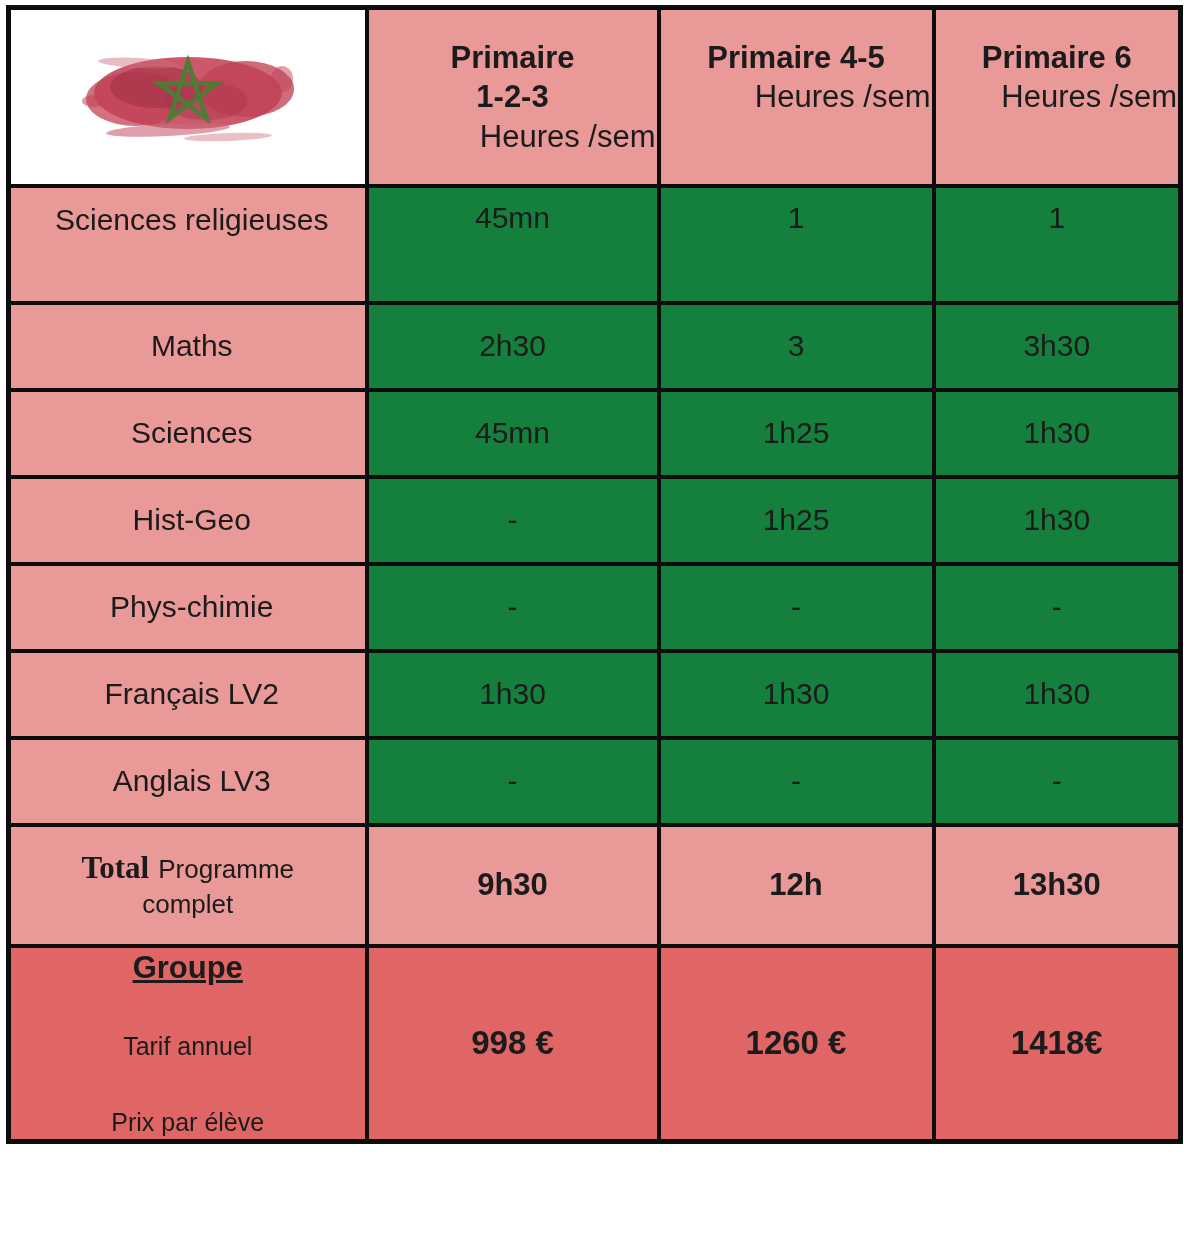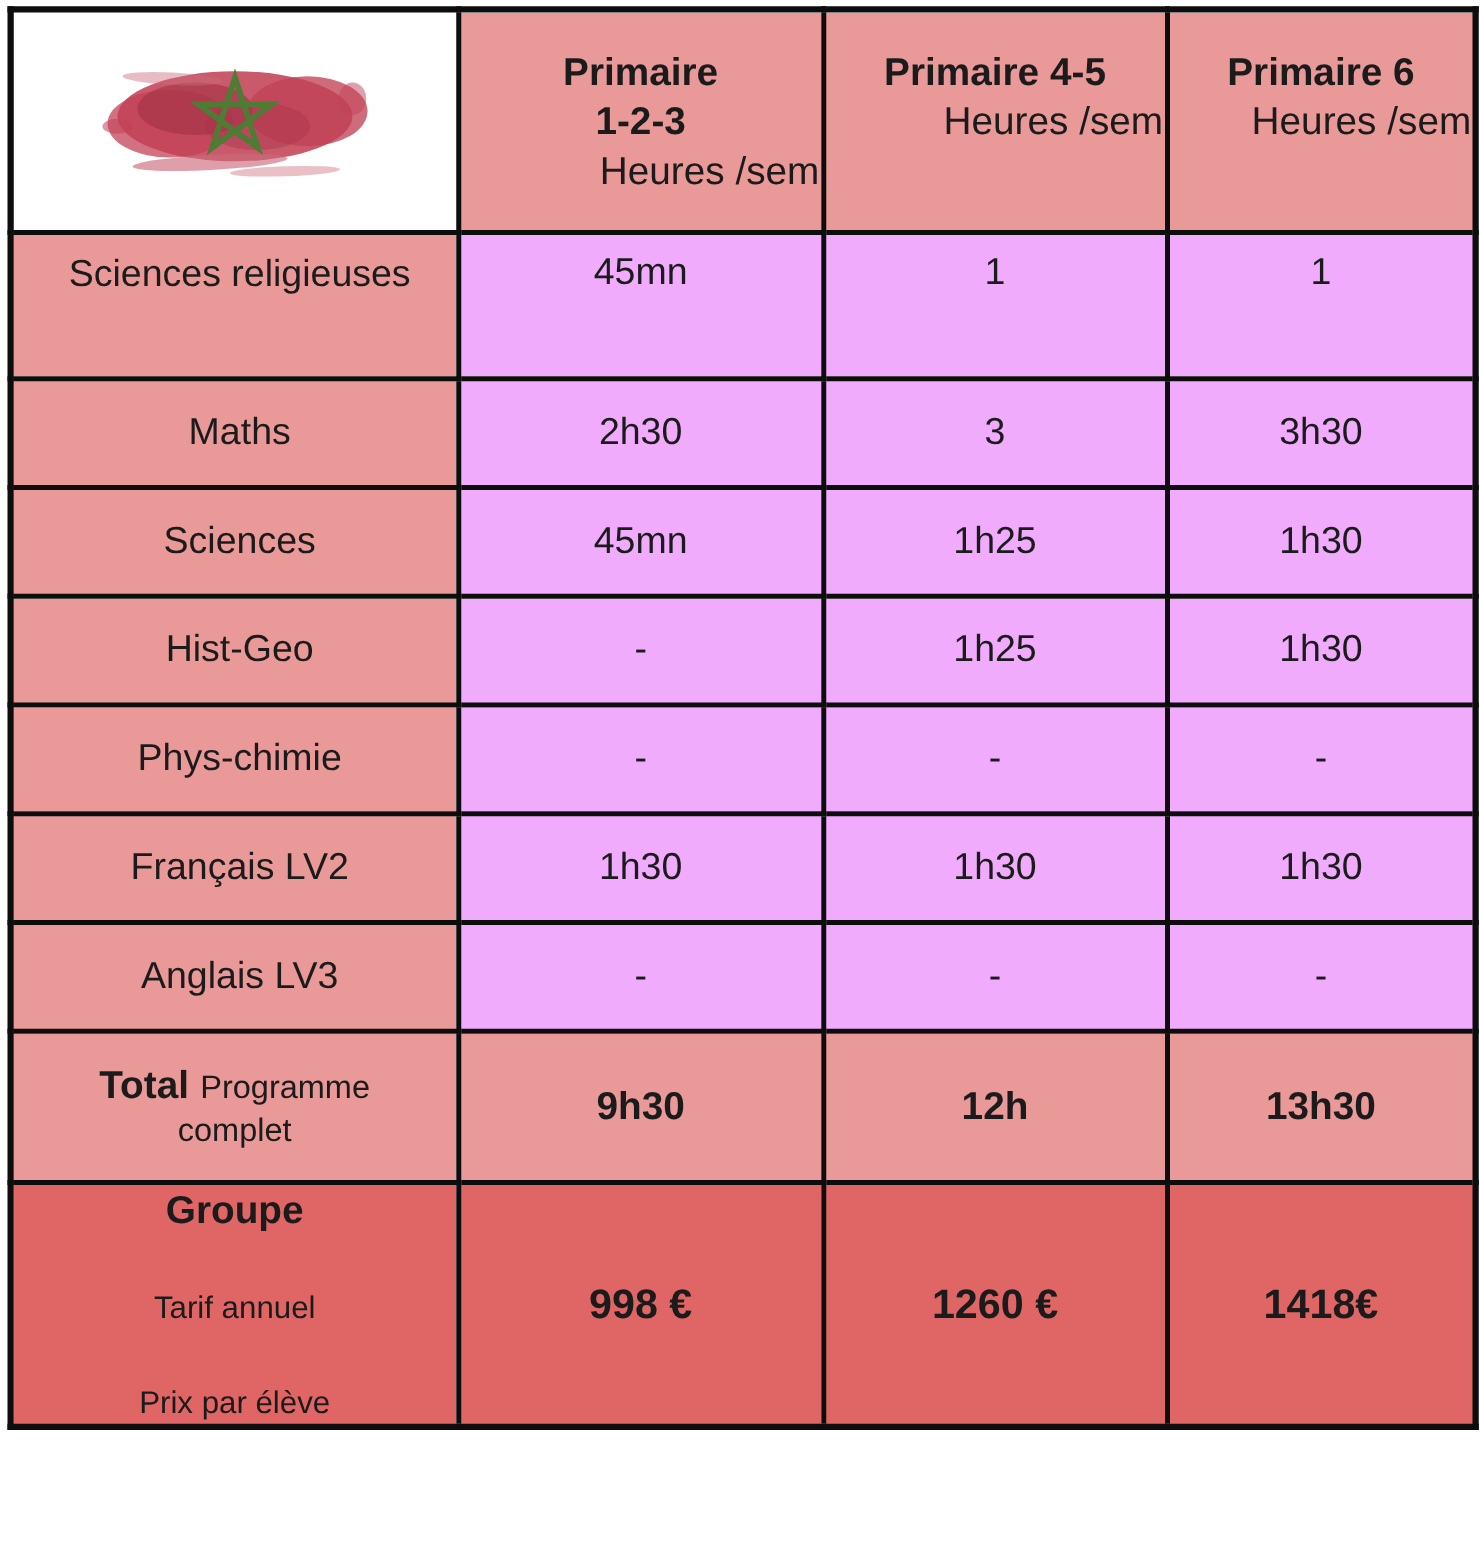--- a/index.html
+++ b/index.html
@@ -38,38 +38,38 @@
   .r-tall td { vertical-align: top; padding-top: 13px; }
   .c-label {
     background: #ea9999;
     font-size: 30px;
     text-align: center;
     padding-left: 18px;
     padding-right: 10px;
     line-height: 1.28;
   }
   .c-val {
-    background: #f0abfc;
+    background: #15803d;
     text-align: center;
     font-size: 30px;
   }
 
   
   .r-total { height: 121px; }
   .r-total td { background: #ea9999; vertical-align: middle; }
   .c-total-label { text-align: center; padding: 0 34px; line-height: 1.3; }
-  .t-bold { font-weight: bold; font-size: 31px; margin-right: 9px; }
+  .t-bold { font-weight: bold; font-size: 31px; margin-right: 9px; font-family: Liberation Serif, serif; }
   .t-reg  { font-size: 26px; }
   .r-total .c-val { background: #ea9999; font-weight: bold; font-size: 31px; }
 
   
   .r-price { height: 175px; }
   .r-price td { background: #e06666; vertical-align: middle; }
   .c-price-label { text-align: center; line-height: 1.25; }
-  .p-title { font-weight: bold; font-size: 31px; }
+  .p-title { font-weight: bold; font-size: 31px; text-decoration: underline; }
   .p-sub   { font-size: 25px; margin-top: 44px; }
   .r-price .c-val { background: #e06666; font-weight: bold; font-size: 33px; }
 </style>
 </head>
 <body>
 
 <div class="page">
   <table class="tbl">
     <colgroup>
       <col style="width:358px">

